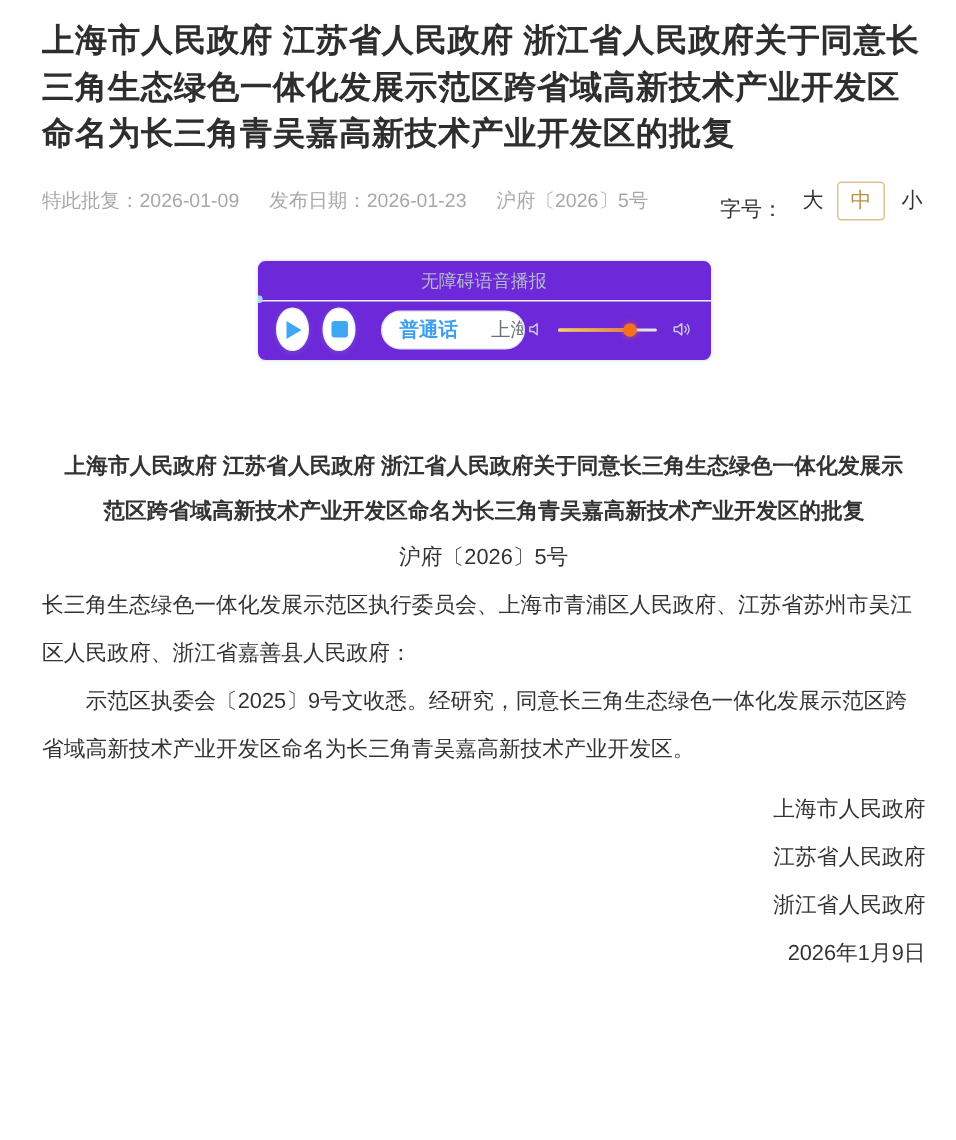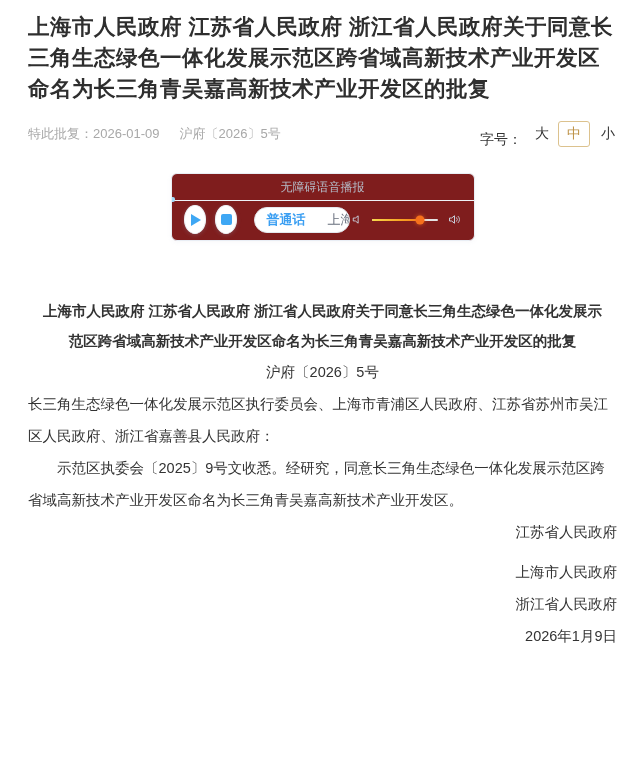--- a/index.html
+++ b/index.html
@@ -30,21 +30,21 @@
     font-family: inherit;
   }
   .fs-option.active {
     color: #bd9145; border: 1px solid #dcc28e; border-radius: 3px;
     padding: 3px 8px; margin-left: 7px;
   }
 
   
   .audio-widget {
     width: 304px; margin: 24px auto 0; position: relative;
-    border: 1px solid #e9eef5; border-radius: 6px; background: #7f1d1d;
+    border: 1px solid #e9eef5; border-radius: 6px; background: #6d28d9;
     box-shadow: 0 1px 4px rgba(170,180,200,0.10);
   }
   .audio-header {
     font-size: 12px; color: #b5bdc9; text-align: center;
     padding: 5px 0 4px; border-bottom: 1px solid #eef2f7;
   }
   .audio-progress-tick {
     position: absolute; left: 0; top: 23px; width: 3px; height: 5px;
     background: #a3dbf8; border-radius: 0 2px 2px 0;
   }
@@ -103,20 +103,21 @@
 </head>
 <body>
 
 <div class="container">
 
   <h1 class="page-title">上海市人民政府 江苏省人民政府 浙江省人民政府关于同意长三角生态绿色一体化发展示范区跨省域高新技术产业开发区命名为长三角青吴嘉高新技术产业开发区的批复</h1>
 
   <div class="meta-row">
     <div class="meta-left">
       <span class="meta-pair"><span>特此批复：</span><span>2026-01-09</span></span>
+      <span class="meta-pair"><span>发布日期：</span><span>2026-01-23</span></span>
       <span class="meta-pair">沪府〔2026〕5号</span>
     </div>
     <div class="fontsize-selector">
       <span class="fs-label">字号：</span>
       <button class="fs-option">大</button>
       <button class="fs-option active">中</button>
       <button class="fs-option">小</button>
     </div>
   </div>
 
@@ -154,19 +155,19 @@
         </span>
       </div>
     </div>
   </div>
 
   <div class="doc">
     <h2 class="doc-title">上海市人民政府 江苏省人民政府 浙江省人民政府关于同意长三角生态绿色一体化发展示范区跨省域高新技术产业开发区命名为长三角青吴嘉高新技术产业开发区的批复</h2>
     <p class="doc-number">沪府〔2026〕5号</p>
     <p class="salutation">长三角生态绿色一体化发展示范区执行委员会、上海市青浦区人民政府、江苏省苏州市吴江区人民政府、浙江省嘉善县人民政府：</p>
     <p class="para">示范区执委会〔2025〕9号文收悉。经研究，同意长三角生态绿色一体化发展示范区跨省域高新技术产业开发区命名为长三角青吴嘉高新技术产业开发区。</p>
+    <p class="sig first">上海市人民政府</p>
     <p class="sig">江苏省人民政府</p>
-    <p class="sig first">上海市人民政府</p>
     <p class="sig">浙江省人民政府</p>
     <p class="doc-date">2026年1月9日</p>
   </div>
 
 </div>
 
 </body></html>

